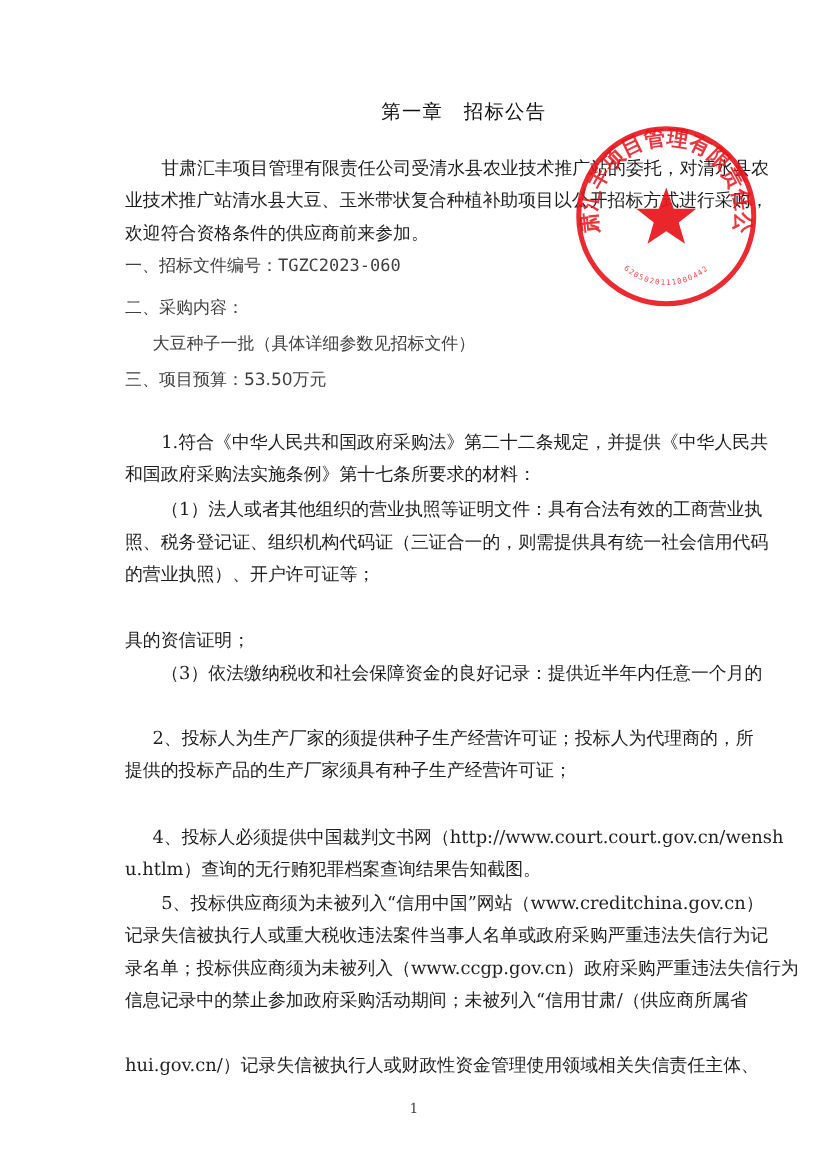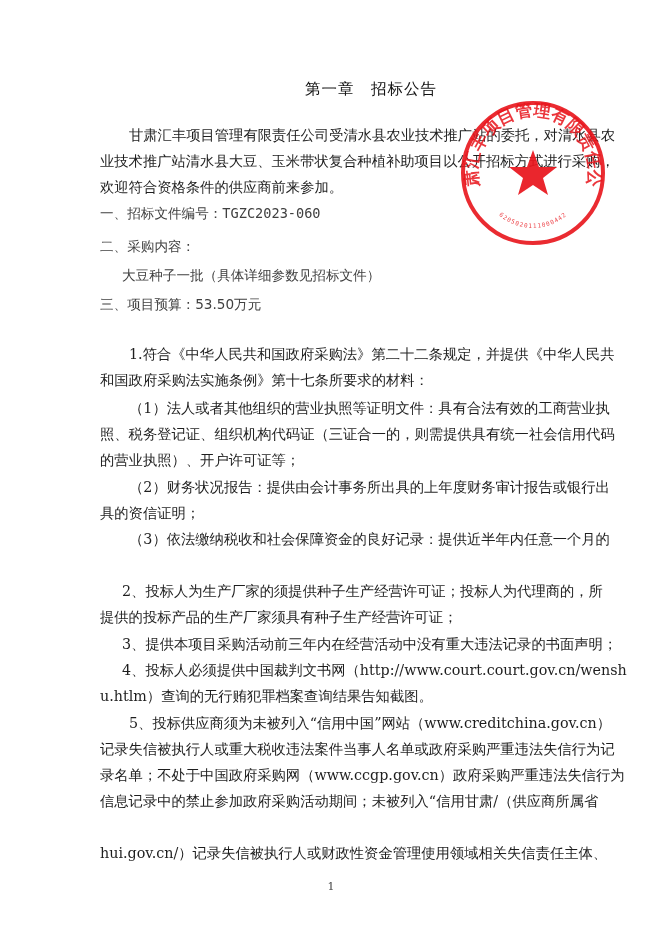--- a/index.html
+++ b/index.html
@@ -40,31 +40,29 @@
   <div class="line bold" style="top:294px">
     <span>三、项目预算：</span><span>53.50万元</span>
   </div>
 
 
   <div class="line indent" style="top:344px">1.符合《中华人民共和国政府采购法》第二十二条规定，并提供《中华人民共</div>
   <div class="line" style="top:370px">和国政府采购法实施条例》第十七条所要求的材料：</div>
   <div class="line indent" style="top:398px">（1）法人或者其他组织的营业执照等证明文件：具有合法有效的工商营业执</div>
   <div class="line" style="top:424px">照、税务登记证、组织机构代码证（三证合一的，则需提供具有统一社会信用代码</div>
   <div class="line" style="top:450px">的营业执照）、开户许可证等；</div>
-  <div class="line indent" style="top:477px">（2）财务状况报告：提供由会计事务所出具的上年度财务审计报告或银行出</div>
   <div class="line" style="top:503px">具的资信证明；</div>
   <div class="line indent" style="top:529px">（3）依法缴纳税收和社会保障资金的良好记录：提供近半年内任意一个月的</div>
   <div class="line indent" style="top:581px; left:122px;">2、投标人为生产厂家的须提供种子生产经营许可证；投标人为代理商的，所</div>
   <div class="line" style="top:607px">提供的投标产品的生产厂家须具有种子生产经营许可证；</div>
-  <div class="line indent" style="top:634px; left:122px;">3、提供本项目采购活动前三年内在经营活动中没有重大违法记录的书面声明；</div>
   <div class="line indent" style="top:660px; left:122px;">4、投标人必须提供中国裁判文书网（http://www.court.court.gov.cn/wensh</div>
   <div class="line" style="top:686px">u.htlm）查询的无行贿犯罪档案查询结果告知截图。</div>
   <div class="line indent" style="top:713px">5、投标供应商须为未被列入“信用中国”网站（www.creditchina.gov.cn）</div>
   <div class="line" style="top:739px">记录失信被执行人或重大税收违法案件当事人名单或政府采购严重违法失信行为记</div>
-  <div class="line" style="top:765px">录名单；不处于中国政府采购网（www.ccgp.gov.cn）政府采购严重违法失信行为</div>
+  <div class="line" style="top:765px">录名单；投标供应商须为未被列入（www.ccgp.gov.cn）政府采购严重违法失信行为</div>
   <div class="line" style="top:791px">信息记录中的禁止参加政府采购活动期间；未被列入“信用甘肃/（供应商所属省</div>
   <div class="line" style="top:843px">hui.gov.cn/）记录失信被执行人或财政性资金管理使用领域相关失信责任主体、</div>
 
   <div class="pagenum">1</div>
 
   <svg class="seal" viewBox="0 0 150 150" xmlns="http://www.w3.org/2000/svg">
     <defs>
       <path id="sealArc" d="M 22,92 A 56,56 0 1,1 128,92" fill="none"></path>
       <path id="sealBottomArc" d="M 30,104 A 52,52 0 0,0 120,104" fill="none"></path>
     </defs>

